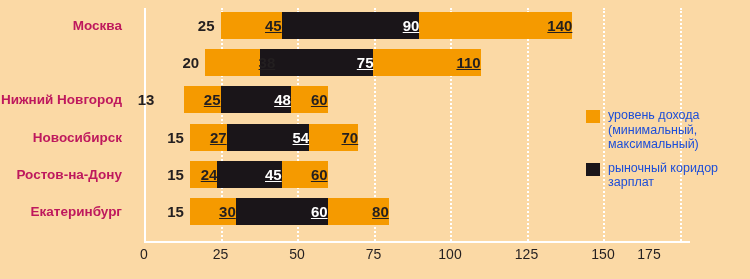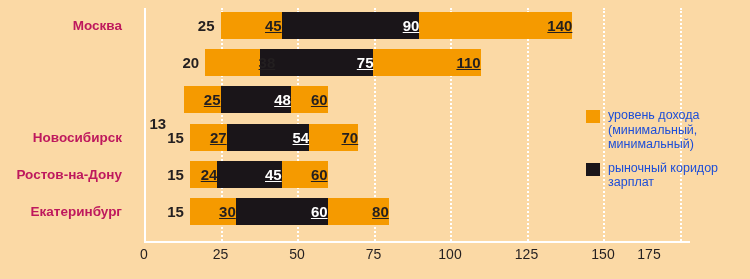--- a/index.html
+++ b/index.html
@@ -90,20 +90,21 @@
     font-size:12.5px;line-height:14.5px;color:#1d4ed8;
   }
 </style>
 </head>
 <body>
 
 <div id="chart-root">
 
   <div class="cat-wrap" id="cat-wrap">
       <div class="cat" style="top: 12px;">Москва</div>
+      <div class="cat" style="top: 86.4px;">Нижний Новгород</div>
       <div class="cat" style="top: 160.8px;">Ростов-на-Дону</div>
       <div class="cat" style="top: 123.6px;">Новосибирск</div>
       <div class="cat" style="top: 198px;">Екатеринбург</div>
     </div>
 
   <div class="plot" id="plot">
     <div class="y-axis"></div>
     <div class="x-axis"></div>
     <div id="gridlines">
         <div class="gridline" style="left: 76.5px;"></div>
@@ -127,21 +128,21 @@
           <div class="bar-outer" style="left: 61.2px; width: 275.4px;"></div>
           <div class="bar-inner" style="left: 116.28px; width: 113.22px;"></div>
           <div class="vlabel dark" style="left: 15.2px; width: 40px; text-align: right;">20</div>
           <div class="vlabel dark inside" style="left: 61.2px; width: 55.08px; padding-left: 15px;">38</div>
           <div class="vlabel light inside" style="left: 116.28px; width: 113.22px;">75</div>
           <div class="vlabel dark inside" style="left: 229.5px; width: 107.1px;">110</div>
         </div>
         <div class="row" style="top: 86.4px; left: 0px; right: 0px;">
           <div class="bar-outer" style="left: 39.78px; width: 143.82px;"></div>
           <div class="bar-inner" style="left: 76.5px; width: 70.38px;"></div>
-          <div class="vlabel dark" style="left: -6.22px; width: 40px; text-align: center; margin-top: 24px;">13</div>
+          <div class="vlabel dark" style="left: -6.22px; width: 40px; text-align: left;">13</div>
           <div class="vlabel dark inside" style="left: 39.78px; width: 36.72px;">25</div>
           <div class="vlabel light inside" style="left: 76.5px; width: 70.38px;">48</div>
           <div class="vlabel dark inside" style="left: 146.88px; width: 36.72px;">60</div>
         </div>
         <div class="row" style="top: 123.6px; left: 0px; right: 0px;">
           <div class="bar-outer" style="left: 45.9px; width: 168.3px;"></div>
           <div class="bar-inner" style="left: 82.62px; width: 82.62px;"></div>
           <div class="vlabel dark" style="left: -0.1px; width: 40px; text-align: right;">15</div>
           <div class="vlabel dark inside" style="left: 45.9px; width: 36.72px;">27</div>
           <div class="vlabel light inside" style="left: 82.62px; width: 82.62px;">54</div>
@@ -175,21 +176,21 @@
         <div class="tick" style="left: 505px;">175</div>
       </div>
   </div>
 
   <div class="legend" id="legend">
       <div class="legend-item">
         <span class="legend-swatch orange"></span>
         <div class="legend-text">
           <div>уровень дохода</div>
           <div>(минимальный,</div>
-          <div>минимальный)</div>
+          <div>максимальный)</div>
         </div>
       </div>
       <div class="legend-item">
         <span class="legend-swatch black"></span>
         <div class="legend-text">
           <div>рыночный коридор</div>
           <div>зарплат</div>
         </div>
       </div>
     </div>

